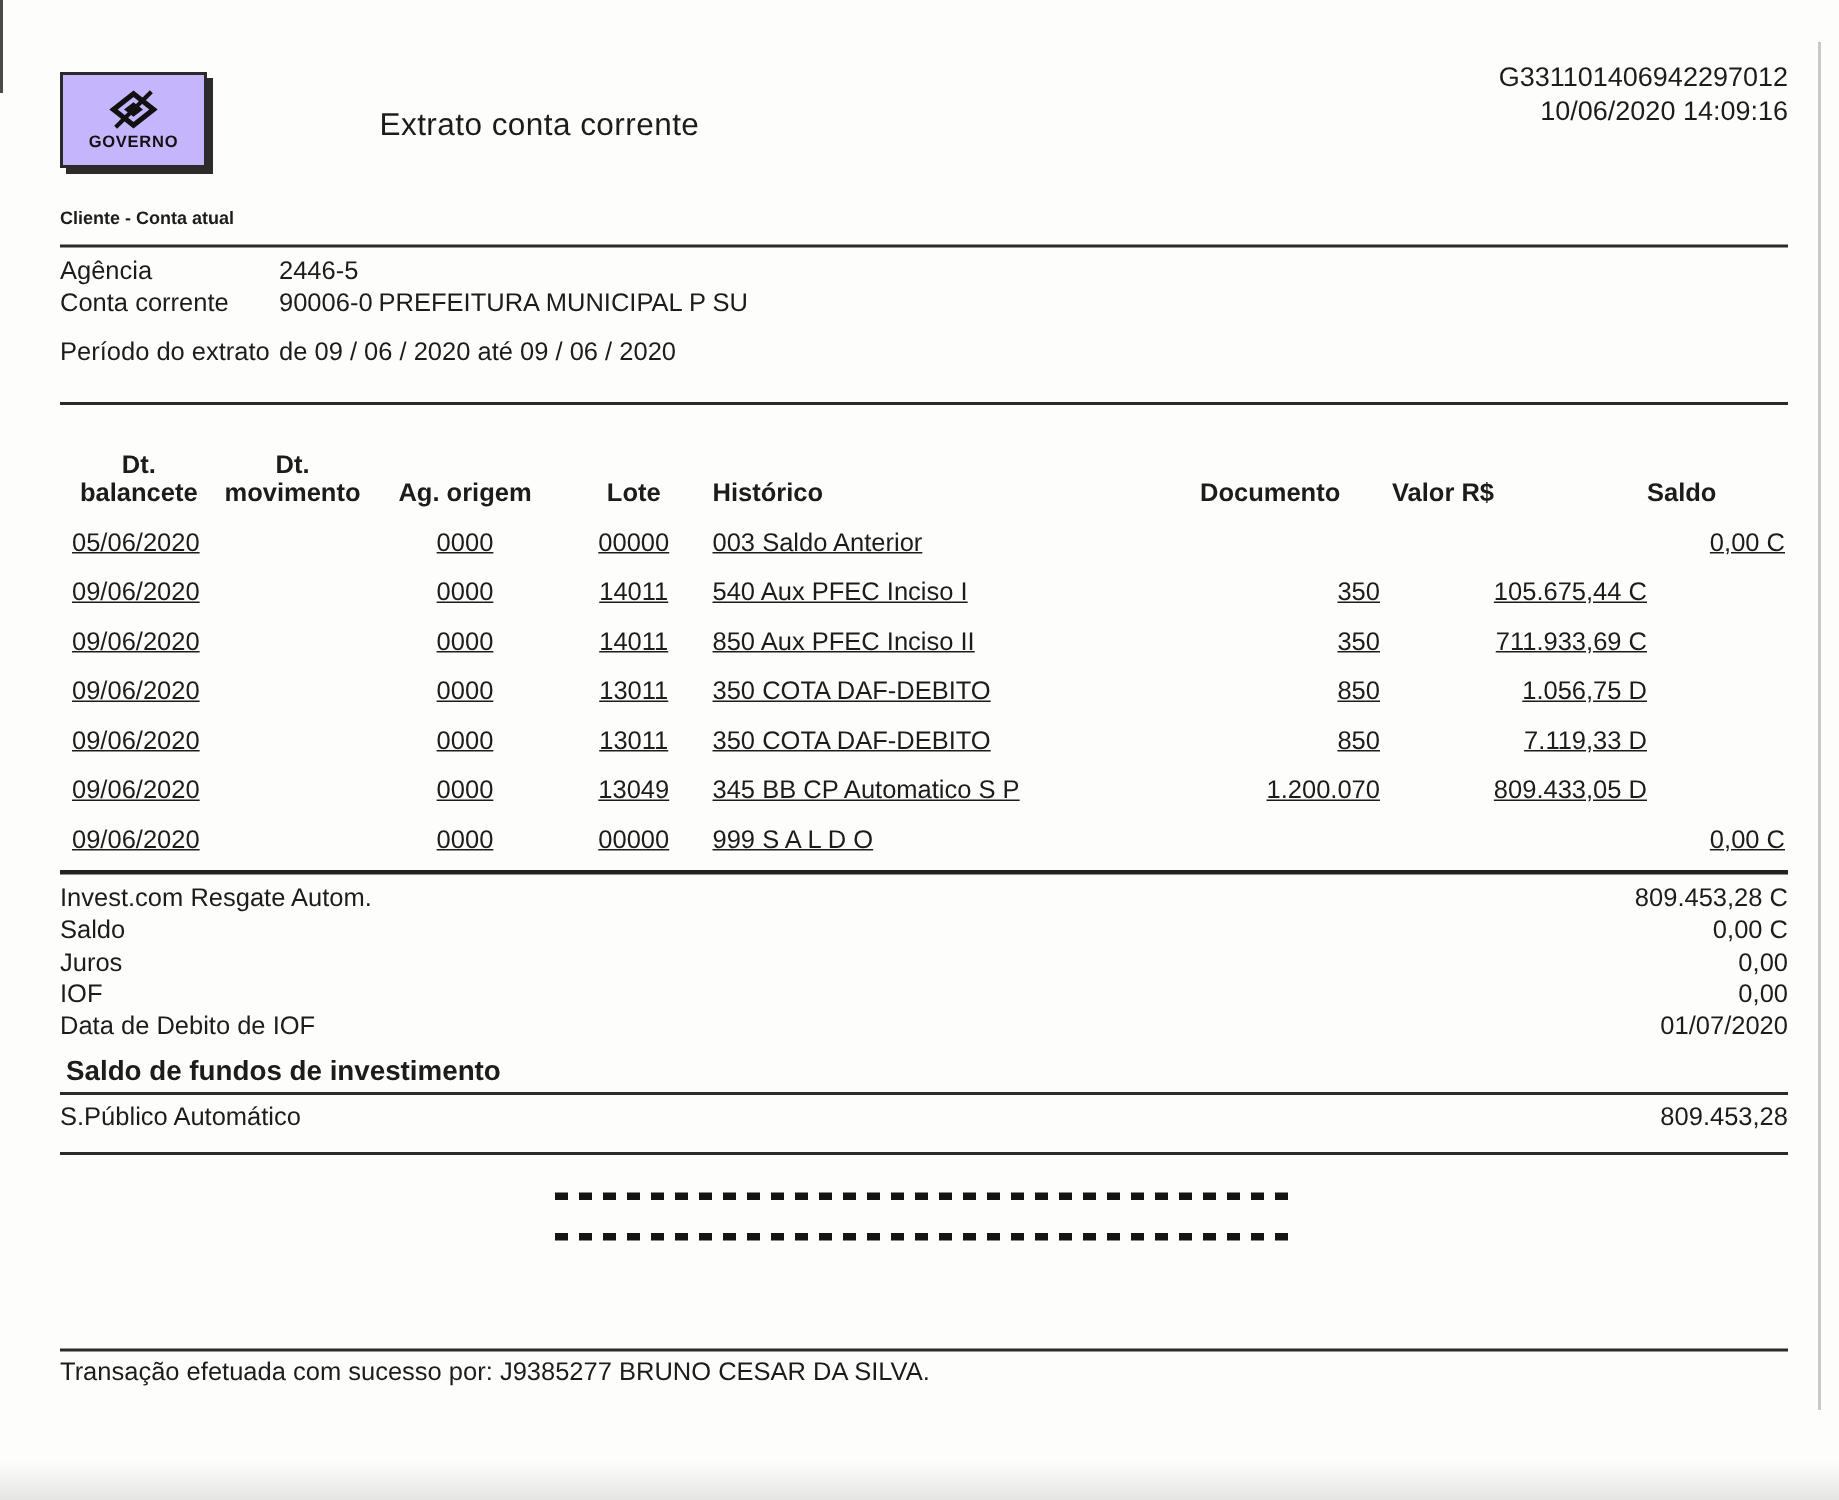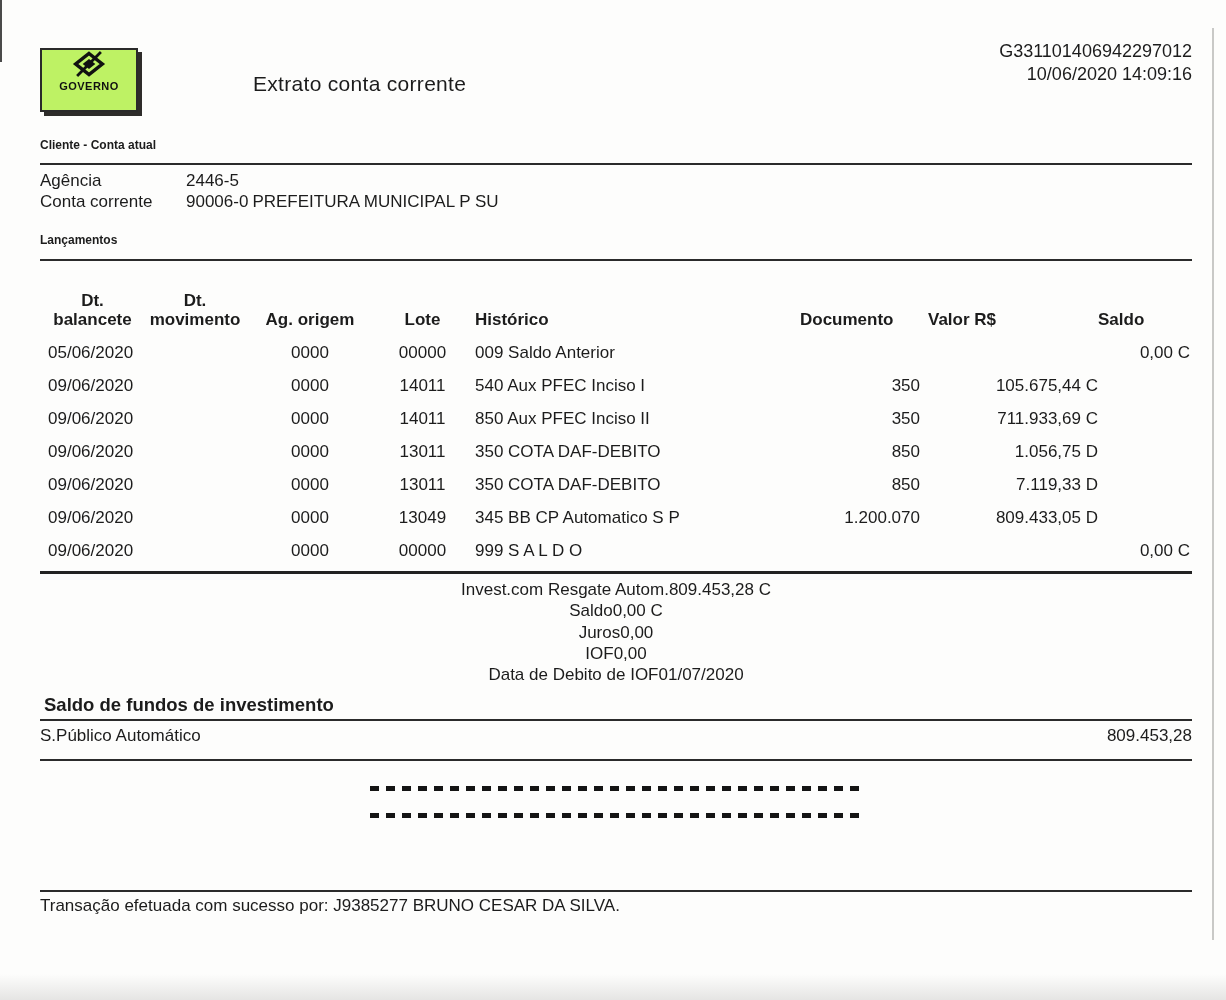--- a/index.html
+++ b/index.html
@@ -11,22 +11,22 @@
   }
   
   .scan-edge-right { position:absolute; top:28px; bottom:60px; right:12px; width:2px; background:#c9c9c7; }
   .scan-edge-left  { position:absolute; top:0; left:0; width:2px; height:62px; background:#4a4a4a; }
   .scan-bottom { position:absolute; left:0; right:0; bottom:0; height:26px;
     background:linear-gradient(180deg, rgba(0,0,0,0) 0%, rgba(120,118,115,.18) 100%); }
 
   
   .logo {
     position:absolute; left:40px; top:48px; width:98px; height:64px;
-    background:#bef264; border:2px solid #2a2a2a; box-shadow:4px 4px 0 #2e2c2a;
-    display:flex; flex-direction:column; align-items:center; gap:2px;
+    background:#c4b5fd; border:2px solid #2a2a2a; box-shadow:4px 4px 0 #2e2c2a;
+    display:flex; flex-direction:column; align-items:center; justify-content:center; gap:2px;
   }
   .logo-glyph { width:34px; height:28px; }
   .logo-label { font-size:11px; font-weight:bold; letter-spacing:.5px; color:#111; }
   .page-title { position:absolute; left:253px; top:72px; font-size:21px; font-weight:normal; letter-spacing:.3px; }
   .doc-info { position:absolute; right:34px; top:40px; text-align:right; font-size:18px; line-height:23px; }
 
   
   .body { position:absolute; left:40px; top:138px; width:1152px; }
 
   .sec-heading { font-size:12px; font-weight:bold; }
@@ -45,32 +45,32 @@
   
   .tx-heading { margin-top:21px; }
   .tx-rule { margin-top:12px; }
   .tx-table { width:100%; }
   .tx-grid { display:grid; grid-template-columns:105px 100px 130px 95px 330px 128px 170px 94px; }
   .tx-head { font-weight:bold; font-size:17px; align-items:end; padding:6px 0 7px 0; line-height:19px;margin-top:24px; }
   .tx-head .c1, .tx-head .c2 { text-align:center; }
   .tx-head .c3, .tx-head .c4 { text-align:center; align-self:end; }
   .tx-head .c5 { padding-left:5px; }
   .tx-head .c6, .tx-head .c7, .tx-head .c8 { text-align:left; align-self:end; }
-  .tx-row { font-size:17px; height:33px; align-items:center; }
+  .tx-row { font-size:17px; height:33px; align-items:center;text-decoration:underline; }
   .tx-row .c1 { padding-left:8px; }
   .tx-row .c3, .tx-row .c4 { text-align:center; }
   .tx-row .c5 { padding-left:5px; }
   .tx-row .c6 { text-align:right; padding-right:8px; }
   .tx-row .c7 { text-align:right; }
   .tx-row .c8 { text-align:right; padding-right:2px; }
   .tx-endrule { margin-top:4px; }
 
   
   .summary { margin-top:5px; font-size:17px; }
-  .sum-row { display:flex; justify-content:center; line-height:21.3px; }
+  .sum-row { display:flex; justify-content:space-between; line-height:21.3px; }
 
   
   .funds-heading { margin-top:9px; font-size:18.5px; padding-left:4px; }
   .funds-rule { margin-top:3px; }
   .funds-row { display:flex; justify-content:space-between; font-size:17px; line-height:21px; padding-top:4px; }
   .funds-endrule { margin-top:13px; }
 
   
   .dashes { margin:25px 0 0 330px; width:494px; height:5px;
     background:repeating-linear-gradient(90deg, #141414 0 9px, transparent 9px 16px); }
@@ -109,43 +109,46 @@
     <div class="client-fields">
       <div class="field-row">
         <span class="field-label">Agência</span>
         <span class="field-value">2446-5</span>
       </div>
       <div class="field-row">
         <span class="field-label">Conta corrente</span>
         <span class="field-value">90006-0</span>
         <span class="field-extra">PREFEITURA MUNICIPAL P SU</span>
       </div>
-    </div>
-
-    <div class="sec-heading tx-heading">Lançamentos</div>
+      <div class="field-row" style="min-height:44px;">
+        <span class="field-label">Período do extrato</span>
+        <span class="field-value">de 09 / 06 / 2020 até 09 / 06 / 2020</span>
+      </div>
+    </div>
+
     <hr class="rule tx-rule">
 
     <div class="tx-table">
       <div class="tx-grid tx-head">
         <div class="c1">Dt. balancete</div>
         <div class="c2">Dt. movimento</div>
         <div class="c3">Ag. origem</div>
         <div class="c4">Lote</div>
         <div class="c5">Histórico</div>
         <div class="c6">Documento</div>
         <div class="c7">Valor R$</div>
         <div class="c8">Saldo</div>
       </div>
 
       <div class="tx-grid tx-row">
         <div class="c1">05/06/2020</div>
         <div class="c2"></div>
         <div class="c3">0000</div>
         <div class="c4">00000</div>
-        <div class="c5">009 Saldo Anterior</div>
+        <div class="c5">003 Saldo Anterior</div>
         <div class="c6"></div>
         <div class="c7"></div>
         <div class="c8">0,00 C</div>
       </div>
       <div class="tx-grid tx-row">
         <div class="c1">09/06/2020</div>
         <div class="c2"></div>
         <div class="c3">0000</div>
         <div class="c4">14011</div>
         <div class="c5">540 Aux PFEC Inciso I</div>

